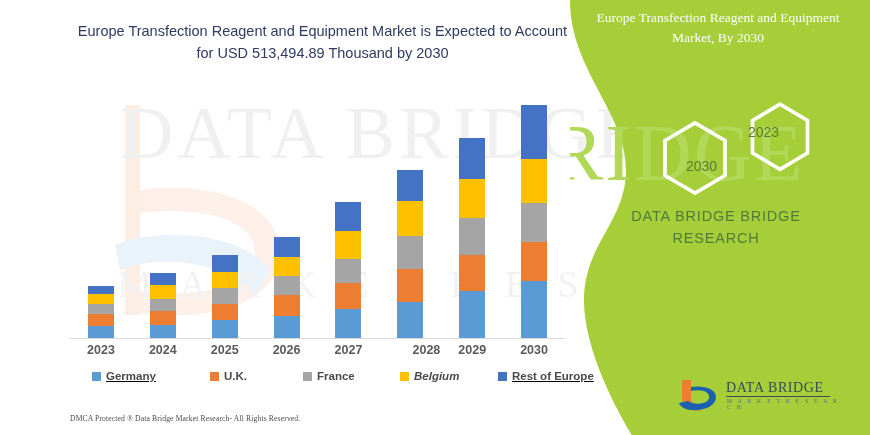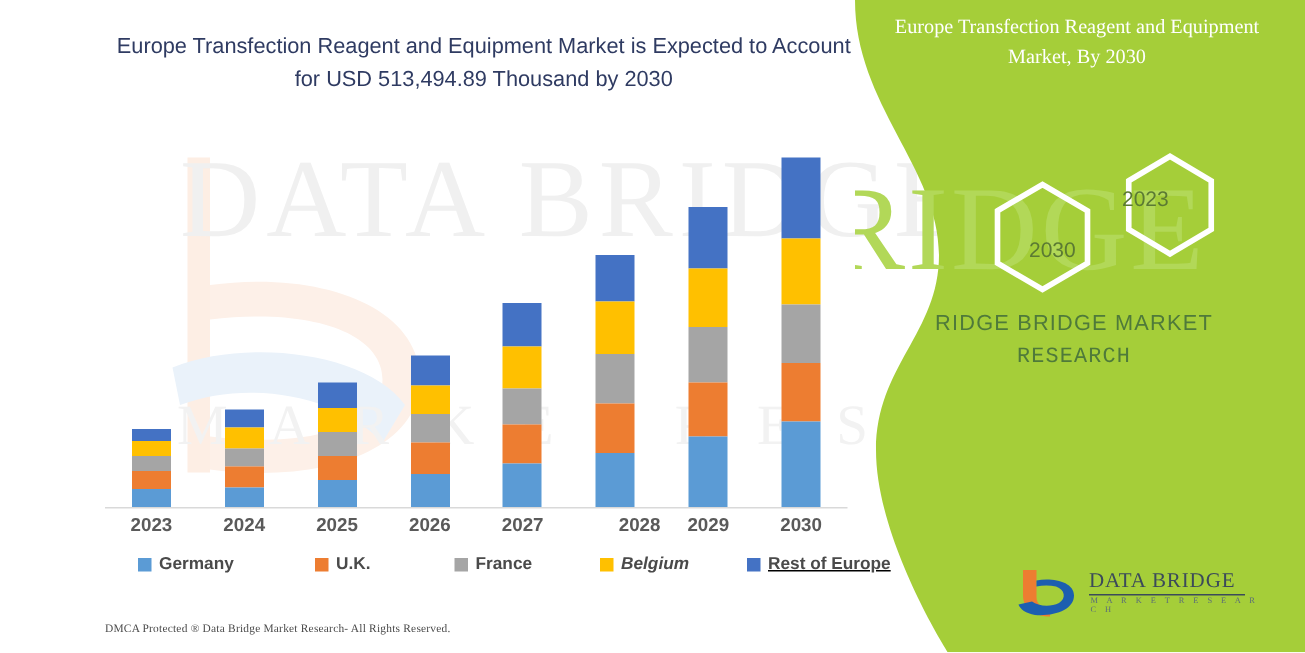--- a/index.html
+++ b/index.html
@@ -203,21 +203,21 @@
   .brand-line {
     position: absolute;
     width: 100%;
     text-align: center;
     color: #4f7a3a;
     font-size: 14.5px;
     letter-spacing: 0.8px;
     font-family: "Liberation Sans", sans-serif;
   }
   #brand-1 { top: 208px; left: 20px; width: 252px; }
-  #brand-2 { top: 230px; left: 20px; width: 252px; font-family: Liberation Mono, monospace; }
+  #brand-2 { top: 230px; left: 20px; width: 252px; }
 
   
   #logo {
     position: absolute;
     left: 108px;
     top: 378px;
     width: 170px;
     height: 34px;
   }
   .logo-text {
@@ -329,21 +329,21 @@
       <span class="tick" style="left: 62.8125px;">2024</span>
       <span class="tick" style="left: 124.688px;">2025</span>
       <span class="tick" style="left: 186.562px;">2026</span>
       <span class="tick" style="left: 248.438px;">2027</span>
       <span class="tick" style="left: 310.312px; text-align: right;">2028</span>
       <span class="tick" style="left: 372.188px;">2029</span>
       <span class="tick" style="left: 434.062px;">2030</span>
     </div>
 
   <div id="legend">
-      <div class="legend-item" style="left: 22px;">
+      <div class="legend-item" style="left: 22px; text-decoration: underline;">
         <span class="legend-swatch" style="background: rgb(91, 155, 213);"></span>
         <span class="legend-label">Germany</span>
       </div>
       <div class="legend-item" style="left: 140px;">
         <span class="legend-swatch" style="background: rgb(237, 125, 49);"></span>
         <span class="legend-label">U.K.</span>
       </div>
       <div class="legend-item" style="left: 233px;">
         <span class="legend-swatch" style="background: rgb(165, 165, 165);"></span>
         <span class="legend-label">France</span>
@@ -373,21 +373,21 @@
       <svg width="200" height="110" viewBox="0 0 200 110" aria-hidden="true">
 
         <polygon points="112,30 134,17 156,30 156,56 134,69 112,56" fill="none" stroke="#ffffff" stroke-width="3" transform="scale(1.25) translate(-14,-4)"></polygon>
 
         <polygon points="40,48 64,34 88,48 88,76 64,90 40,76" fill="none" stroke="#ffffff" stroke-width="3" transform="scale(1.25) translate(-12,-6)"></polygon>
       </svg>
       <span class="hex-label" id="hex-2030" style="left:56px; top:70px;">2030</span>
       <span class="hex-label" id="hex-2023" style="left:118px; top:36px;">2023</span>
     </div>
 
-    <div class="brand-line" id="brand-1">RIDGE BRIDGE MARKET</div>
+    <div class="brand-line" id="brand-1">DATA BRIDGE BRIDGE</div>
     <div class="brand-line" id="brand-2">RESEARCH</div>
 
     <div id="logo">
       <svg width="46" height="34" viewBox="0 0 46 34" aria-hidden="true">
         <path d="M4 2 L13 2 L13 20 C13 25 17 28 22 28 L22 33 C12 33 4 28 4 19 Z" fill="#ED7D31"></path>
         <path d="M13 9 C24 7 38 10 38 19 C38 28 26 33 12 32 C6 31 2 28 1 25 L10 23 C14 26 22 27 28 24 C33 21 32 15 26 13 C22 12 17 12 13 13 Z" fill="#1C5FB0"></path>
       </svg>
       <span class="logo-text">DATA BRIDGE</span>
       <span class="logo-rule"></span>
       <span class="logo-sub">M A R K E T   R E S E A R C H</span>

